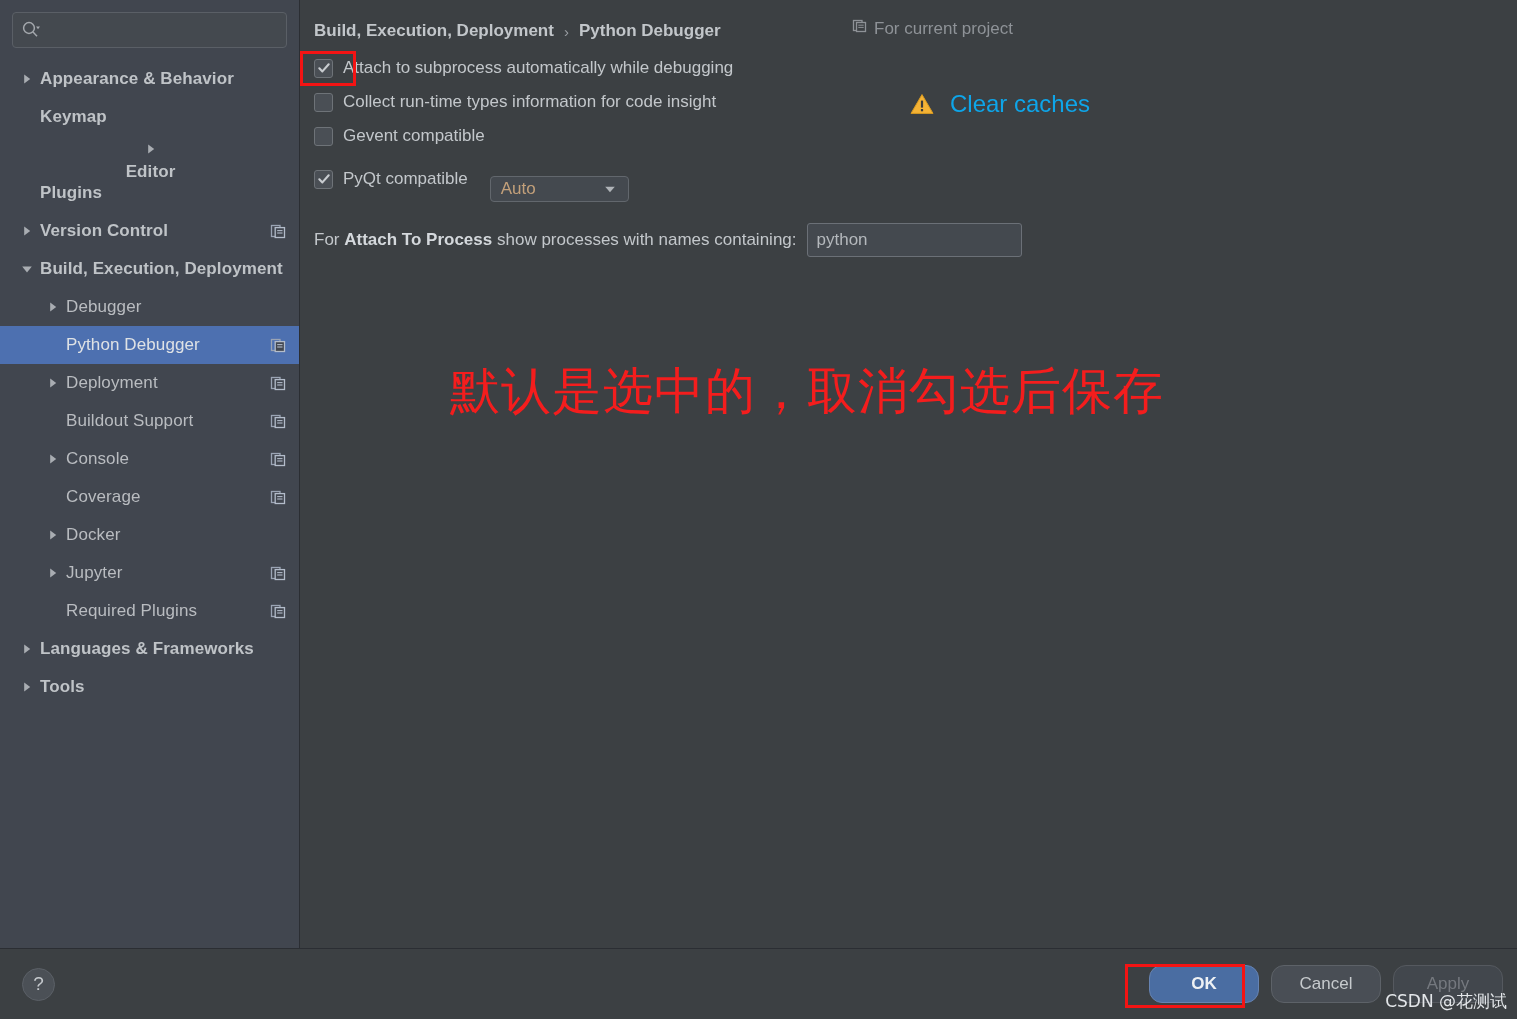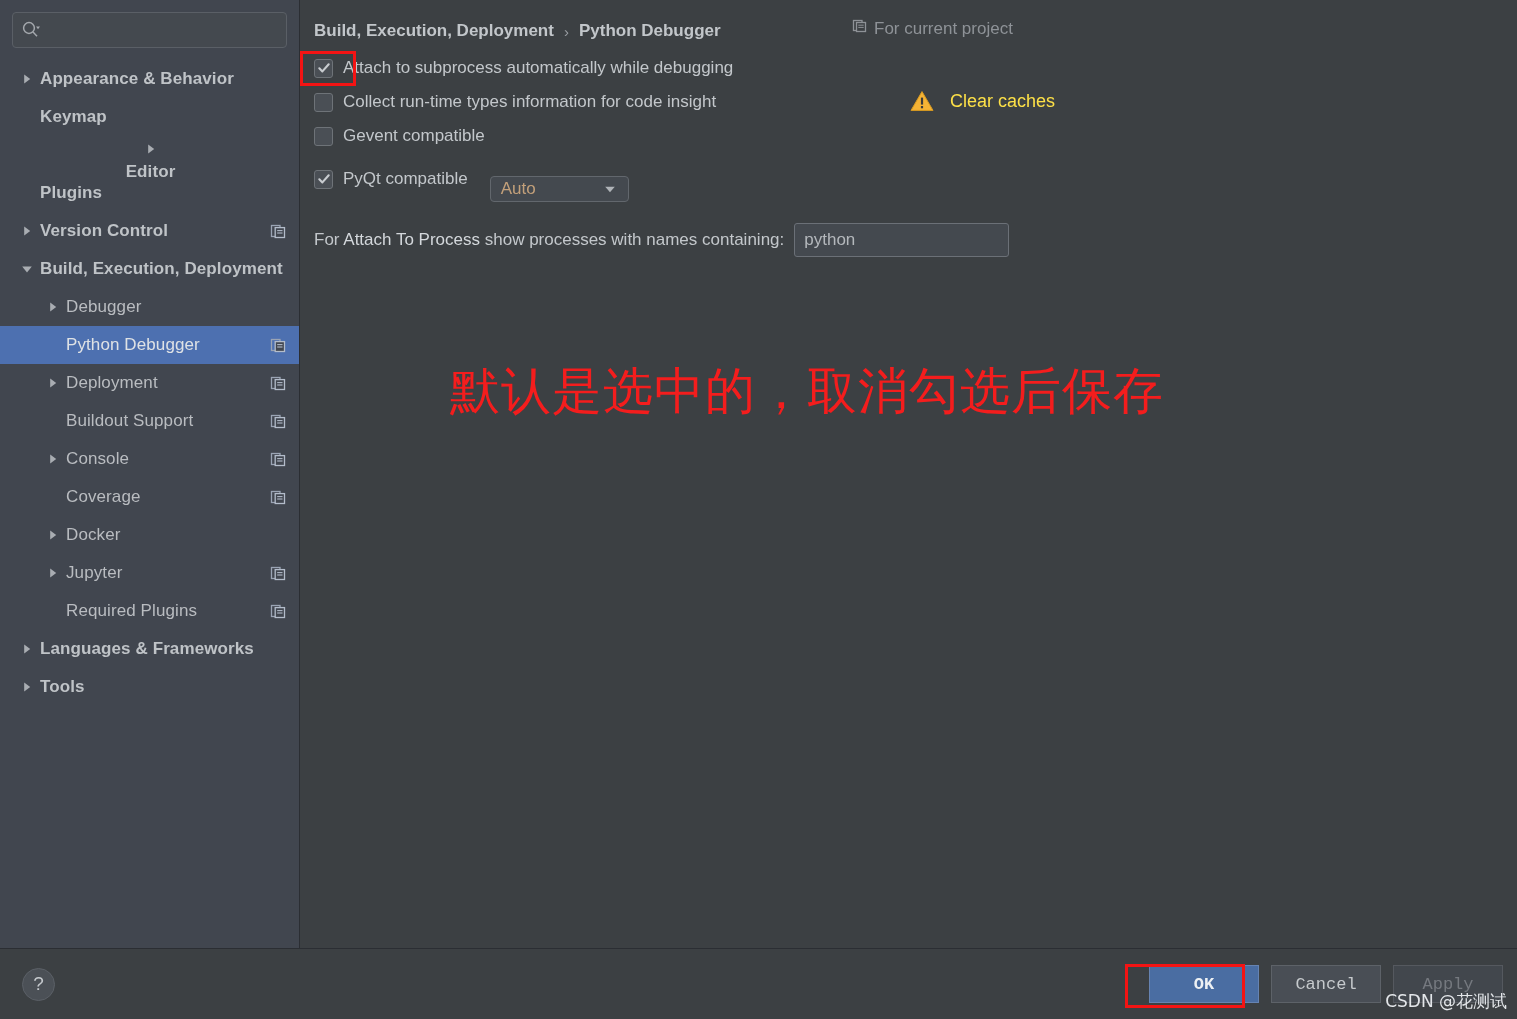--- a/index.html
+++ b/index.html
@@ -100,41 +100,41 @@
     border: 3px solid #f41414;
     pointer-events: none;
   }
   #cb-highlight { left: 0px; top: 51px; width: 56px; height: 35px; }
 
   .clear-caches {
     position: absolute; left: 610px; top: 90px;
     display: flex; align-items: center; gap: 16px;
   }
   .warn-icon svg { display: block; }
-  .link { font-size: 18px; color: #fde047; cursor: pointer; }
+  .link { font-size: 24px; color: #0ea5e9; cursor: pointer; }
 
   .pyqt-row { display: flex; align-items: center; height: 40px; padding-left: 14px; margin-top: 6px; }
   .combo {
     margin-left: 22px;
     width: 139px; height: 26px;
     background: #44494f;
     border: 1px solid #62676d;
     border-radius: 4px;
     display: flex; align-items: center;
     padding: 0 10px;
     cursor: pointer;
     margin-top: 20px;
   }
   .combo-val { font-size: 17px; color: #c3a07a; }
   .combo-arrow { margin-left: auto; }
   .combo-arrow svg { display: block; }
 
   .attach-row { display: flex; align-items: center; padding-left: 14px; margin-top: 24px; }
   .attach-text { font-size: 17px; color: #c3c7cb; }
-  .attach-text b { font-weight: normal; color: #d4d8dc; }
+  .attach-text b { font-weight: bold; color: #d4d8dc; }
   .text-input {
     margin-left: 10px;
     width: 215px; height: 34px;
     background: #44494f;
     border: 1px solid #6b7077;
     border-radius: 3px;
     display: flex; align-items: center;
     padding: 0 9px;
   }
   .text-input span { font-size: 17px; color: #b4b8bc; }
@@ -165,28 +165,27 @@
     background: #4b5056;
     border: 1px solid #5b6067;
     display: flex; align-items: center; justify-content: center;
     color: #c5c9cd; font-size: 19px;
     cursor: pointer;
   }
   .footer-btns { margin-left: auto; margin-right: 14px; display: flex; align-items: center; gap: 12px; }
   .btn {
     height: 38px;
     min-width: 110px;
-    border-radius: 0;
+    border-radius: 13px;
     display: flex; align-items: center; justify-content: center;
     font-size: 17px;
     cursor: pointer;
     border: 1px solid #5d6268;
     background: #494e55;
     color: #c6cacd;
-    font-family: Liberation Mono, monospace;
   }
   .btn.primary { background: #4a6da2; border-color: #6683b2; color: #eef1f4; font-weight: bold; }
   .btn.disabled { color: #75797f; border-color: #55595f; background: #42474d; cursor: default; text-align: right; }
   #ok-highlight { left: 1125px; top: 964px; width: 120px; height: 44px; }
   .watermark {
     position: absolute;
     right: 10px; bottom: 6px;
     font-size: 17px;
     color: #e3e6e9;
     font-family: "DejaVu Sans", "Liberation Sans", sans-serif;

